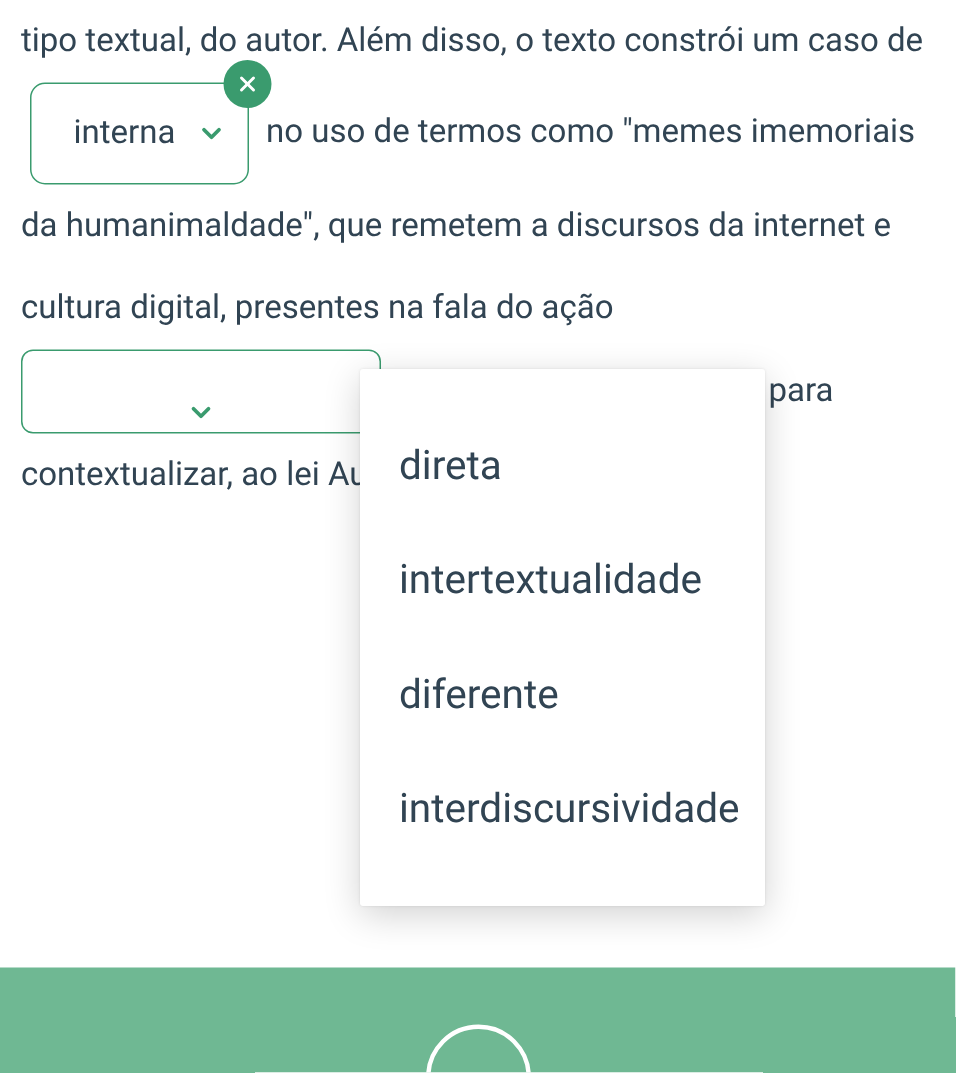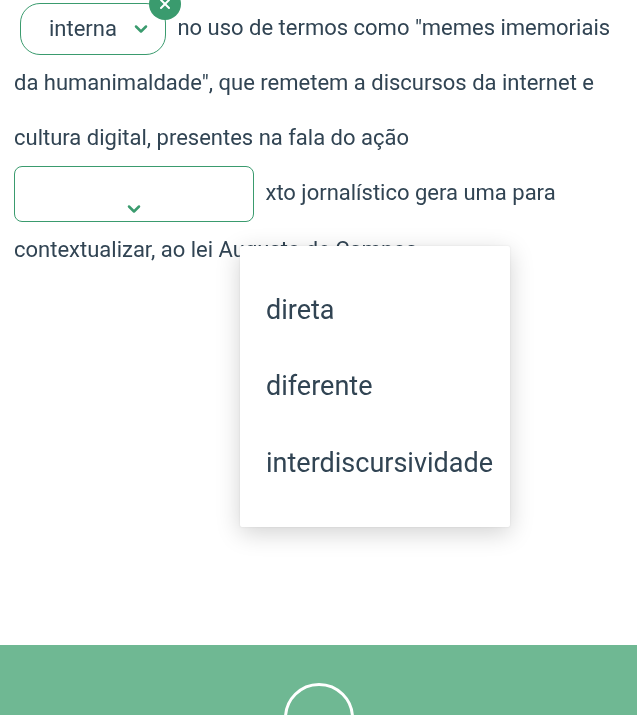--- a/index.html
+++ b/index.html
@@ -18,22 +18,22 @@
     line-height: 2.5;
     color: #314453;
     position: relative;
   }
   .text-run { }
   .dropdown {
     display: inline-flex;
     align-items: center;
     justify-content: center;
     border: 1.5px solid #3a9b6e;
-    border-radius: 20px;
-    height: 52px;
+    border-radius: 10px;
+    height: 68px;
     vertical-align: middle;
     position: relative;
     padding: 0 48px 0 28px;
     margin: 0 6px;
     line-height: 1;
   }
   .dropdown .value {
     color: #314453;
     font-size: 22px;
   }
@@ -110,20 +110,21 @@
     border: 3px solid #ffffff;
     border-radius: 50%;
     margin-bottom: -38px;
     background: transparent;
   }
 </style>
 </head>
 <body>
 
 <div class="content">
+  <span class="text-run">tipo textual, do autor. Além disso, o texto constrói um caso de</span>
   <span class="dropdown">
     <span class="value">interna</span>
     <span class="chev">
       <svg viewBox="0 0 24 24" fill="none" stroke="#3a9b6e" stroke-width="3" stroke-linecap="round" stroke-linejoin="round">
           <polyline points="6 9 12 15 18 9"></polyline>
         </svg>
     </span>
     <span class="badge">
       <svg viewBox="0 0 24 24" fill="none" stroke="#ffffff" stroke-width="3" stroke-linecap="round">
           <line x1="6" y1="6" x2="18" y2="18"></line>
@@ -141,19 +142,20 @@
         </svg>
     </span>
   </span>
   <span class="text-run">xto jornalístico gera uma</span>
   <span class="text-run">para contextualizar, ao lei</span>
   <span class="text-run">Augusto de Campos.</span>
 </div>
 
 <div class="options-popup">
   <div class="option">direta</div>
+  <div class="option">intertextualidade</div>
   <div class="option">diferente</div>
   <div class="option">interdiscursividade</div>
 </div>
 
 <div class="bottom-bar">
   <div class="circle"></div>
 </div>
 
 </body></html>

